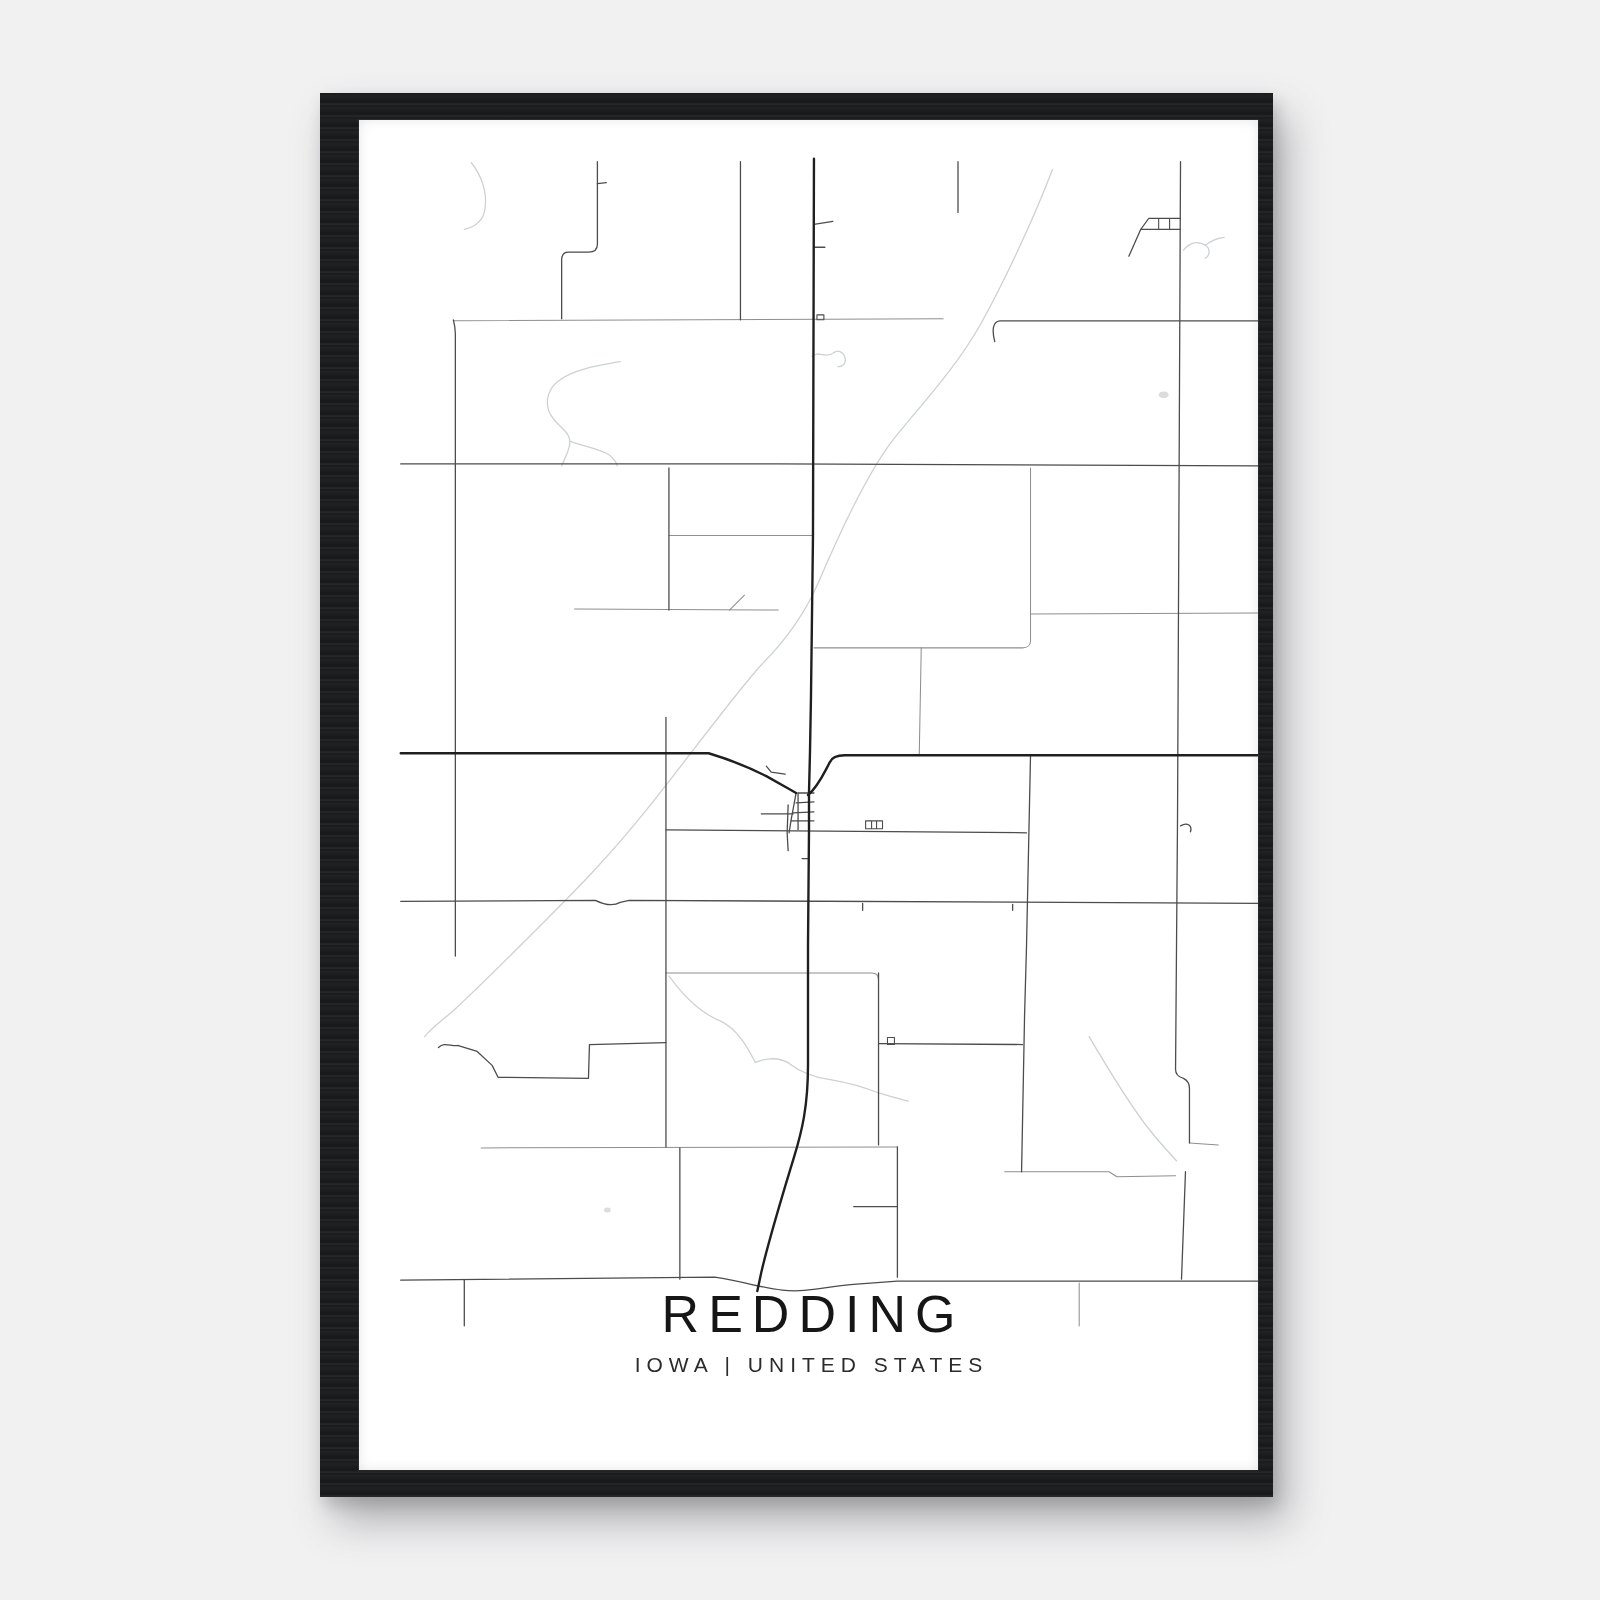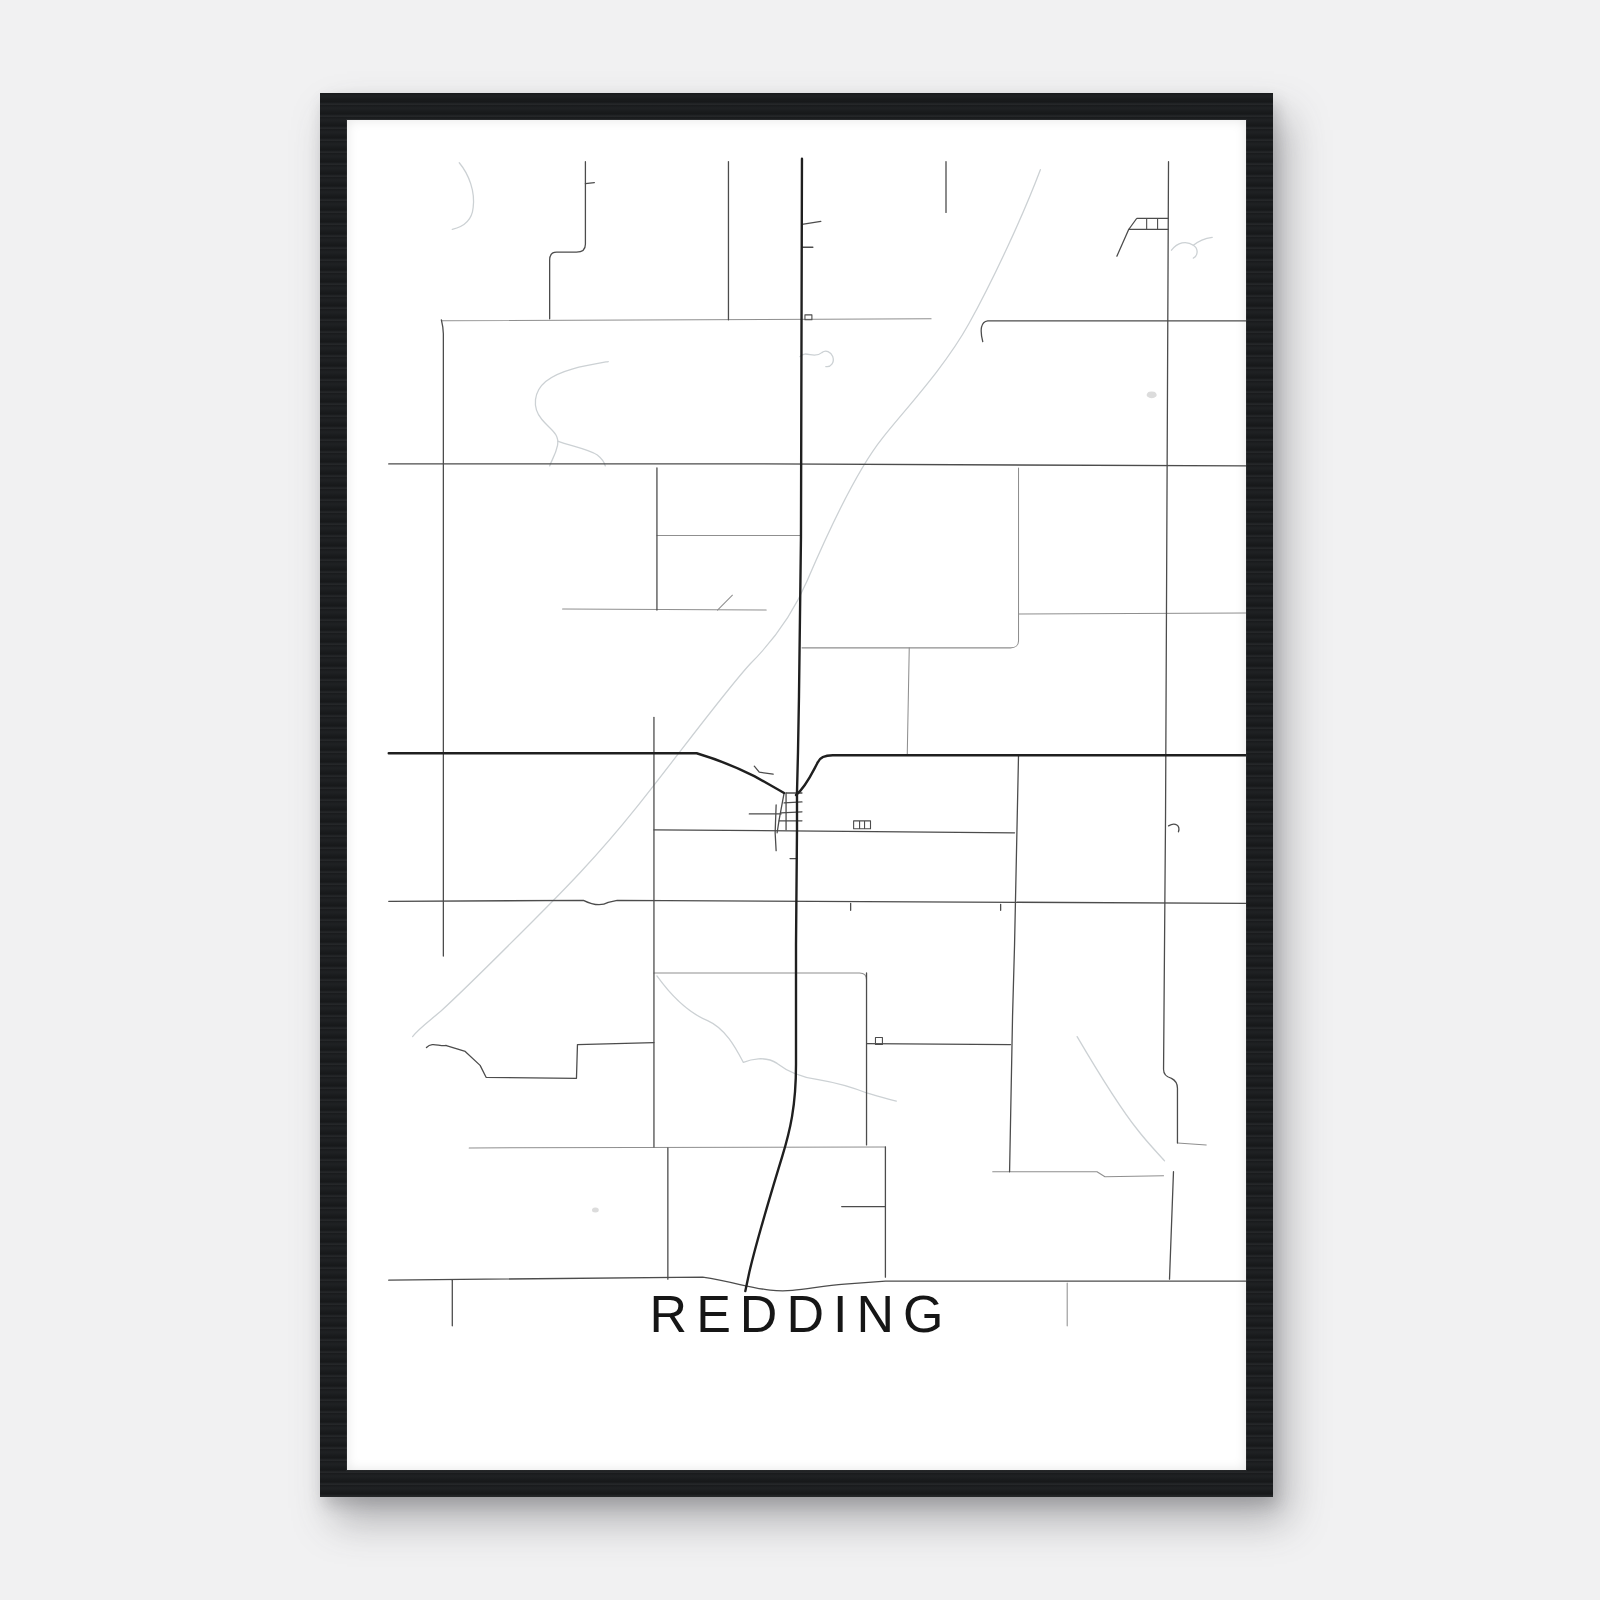--- a/index.html
+++ b/index.html
@@ -33,20 +33,21 @@
       var(--frame);
     padding:27px;
     box-shadow: 14px 24px 38px rgba(70,70,75,0.38), 4px 8px 14px rgba(70,70,75,0.22);
   }
   .map-canvas{
     position:relative;
     width:899px; height:1350px;
     background:var(--map-bg);
     box-shadow: inset 0 0 12px rgba(0,0,0,0.10), 0 0 0 1px rgba(255,255,255,0.05);
     overflow:hidden;
+    margin-left:12px;
   }
   .map-canvas svg{
     position:absolute; left:0; top:0;
     width:899px; height:1350px; display:block;
   }
   .stream{stroke:var(--stream);stroke-width:1.3;fill:none;stroke-linecap:round;stroke-linejoin:round;}
   .road-light{stroke:var(--road-light);stroke-width:1.05;fill:none;stroke-linecap:round;stroke-linejoin:round;}
   .road-minor{stroke:var(--road-minor);stroke-width:1.3;fill:none;stroke-linecap:round;stroke-linejoin:round;}
   .road-major{stroke:var(--road-major);stroke-width:2.4;fill:none;stroke-linecap:round;stroke-linejoin:round;}
   .structure{stroke:var(--road-minor);stroke-width:1.1;fill:none;stroke-linejoin:round;}
@@ -156,15 +157,16 @@
           <path d="M532,923 L539,923 L539,930 L532,930 Z" class="structure"></path>
           <path d="M461,196 L468,196 L468,201 L461,201 Z" class="structure"></path>
         </g>
         <g>
           <path d="M810,273 a5,3.5 0 1 0 0.1,0 Z" class="pond"></path>
           <path d="M250,1094 a3.5,2.5 0 1 0 0.1,0 Z" class="pond"></path>
         </g>
       </svg>
     <div class="title-block">
       <div class="city-title">REDDING</div>
+      <div class="region-subtitle">IOWA | UNITED STATES</div>
     </div>
   </div>
 </div>
 
 </body></html>

